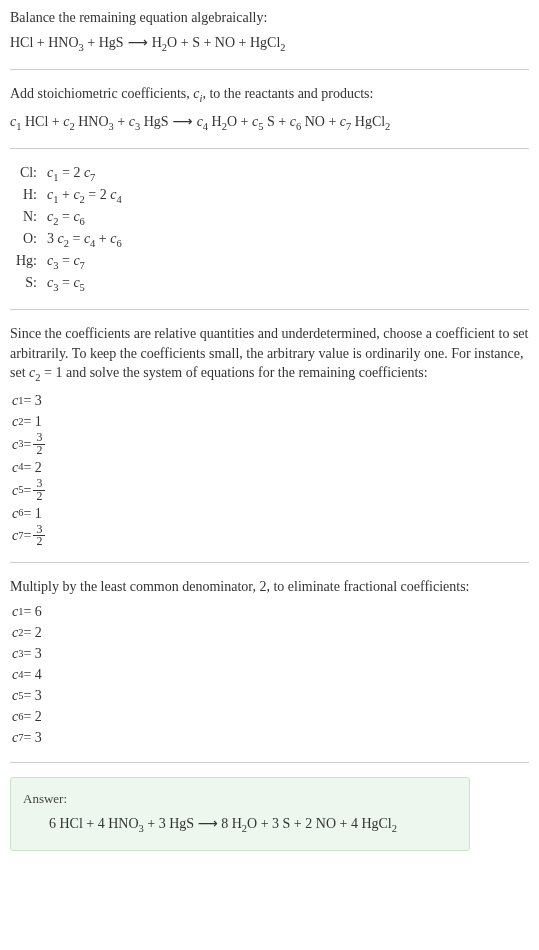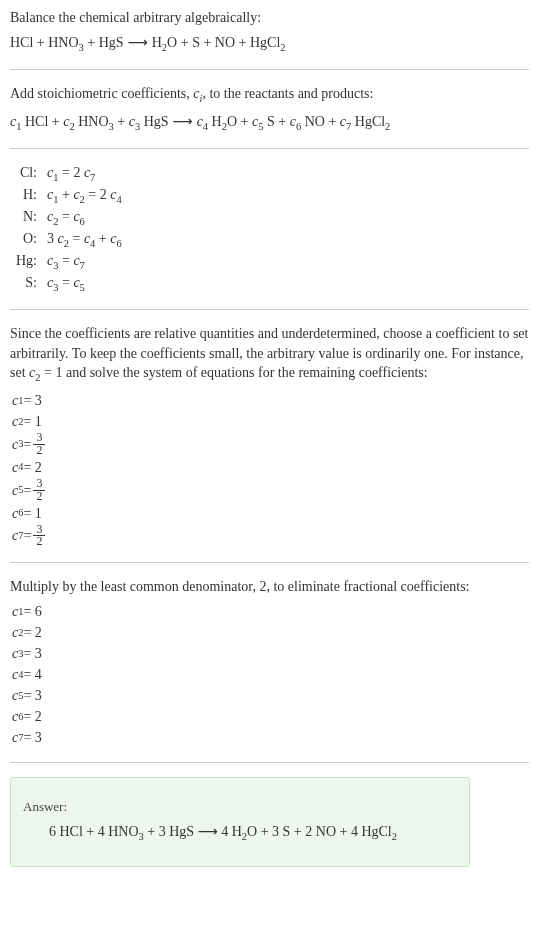--- a/index.html
+++ b/index.html
@@ -77,42 +77,42 @@
       border-bottom: 1px solid #333;
       padding: 0 3px;
     }
     .frac-den {
       padding: 0 3px;
     }
     .answer-box {
       background: #edf7ed;
       border: 1px solid #c5e5c5;
       border-radius: 3px;
-      padding: 21px 12px;
+      padding: 13px 12px;
       margin-top: 6px;
       width: 460px;
     }
     .answer-label {
       font-size: 13px;
       color: #444;
       margin-bottom: 6px;
     }
     .answer-eq {
       margin-left: 26px;
       line-height: 1.5;
     }
     .arrow {
       padding: 0 4px;
     }
   </style>
 </head>
 <body>
 
 <div class="section">
-  <div class="text">Balance the chemical arbitrary algebraically:</div>
+  <div class="text">Balance the remaining equation algebraically:</div>
   <div class="equation">
     <span>HCl</span><span> + </span><span>HNO</span><span class="sub">3</span><span> + </span><span>HgS</span><span class="arrow">⟶</span><span>H</span><span class="sub">2</span><span>O</span><span> + </span><span>S</span><span> + </span><span>NO</span><span> + </span><span>HgCl</span><span class="sub">2</span>
   </div>
 </div>
 
 <hr class="hr">
 
 <div class="section">
   <div class="text">
     <span>Add stoichiometric coefficients, </span><span class="italic">c</span><span class="sub italic">i</span><span>, to the reactants and products:</span>
@@ -252,16 +252,16 @@
       </div>
     </div>
 </div>
 
 <hr class="hr">
 
 <div class="section">
   <div class="answer-box">
     <div class="answer-label">Answer:</div>
     <div class="answer-eq">
-      <span>6 HCl + 4 HNO</span><span class="sub">3</span><span> + 3 HgS </span><span>⟶</span><span> 4 H</span><span class="sub">2</span><span>O + 3 S + 2 NO + 4 HgCl</span><span class="sub">2</span>
+      <span>6 HCl + 4 HNO</span><span class="sub">3</span><span> + 3 HgS </span><span>⟶</span><span> 8 H</span><span class="sub">2</span><span>O + 3 S + 2 NO + 4 HgCl</span><span class="sub">2</span>
     </div>
   </div>
 </div>
 
 </body></html>

